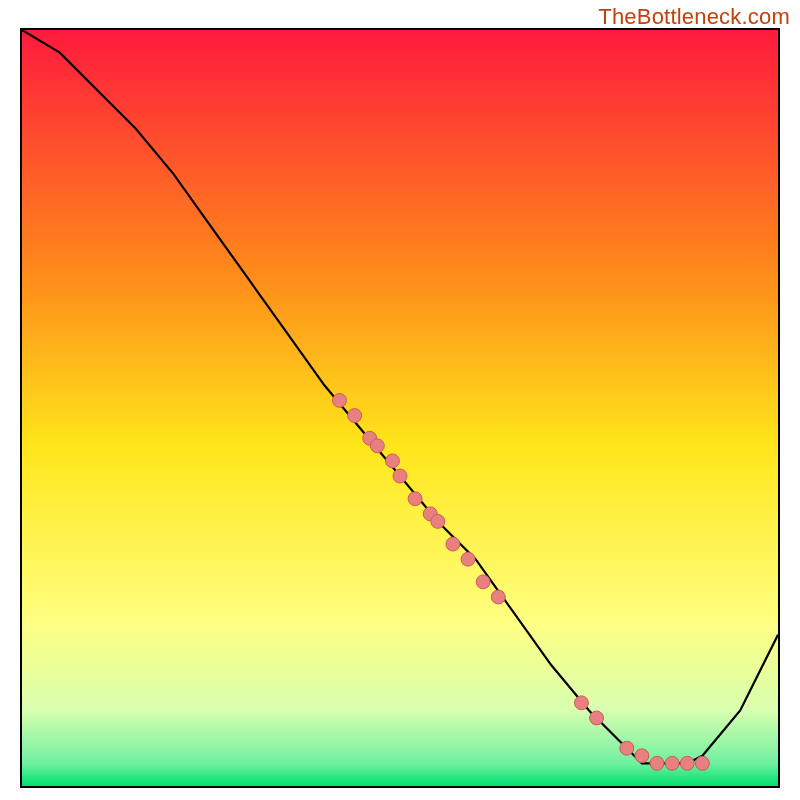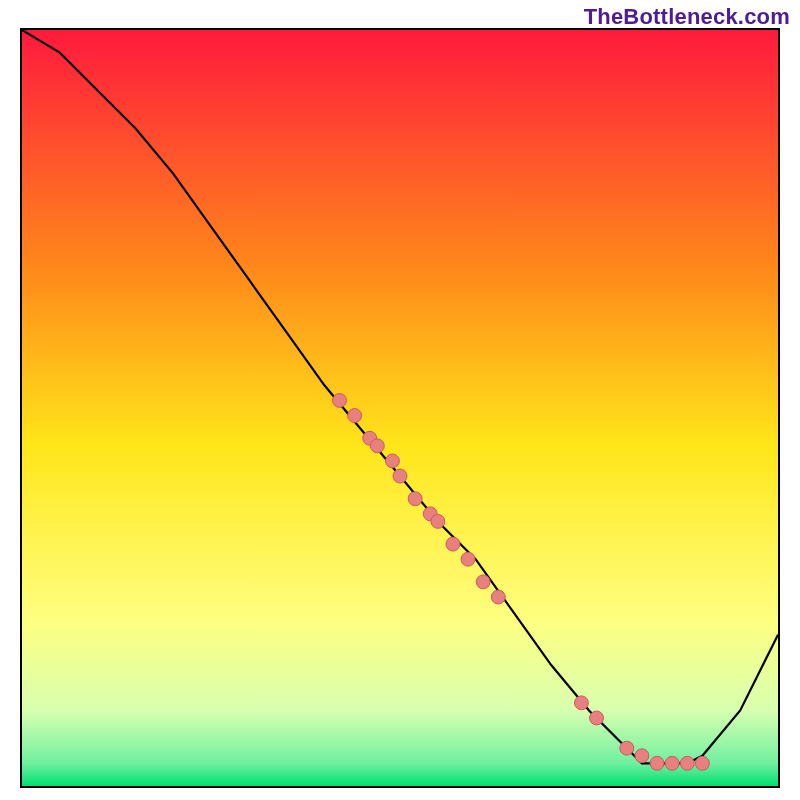--- a/index.html
+++ b/index.html
@@ -13,22 +13,22 @@
   .stage {
     position: relative;
     width: 800px;
     height: 800px;
   }
   .watermark {
     position: absolute;
     top: 4px;
     right: 10px;
     font-size: 22px;
-    font-weight: 700;
-    color: #4c1d95;
+    font-weight: 400;
+    color: #c2410c;
     letter-spacing: 0.2px;
   }
   .plot-frame {
     position: absolute;
     left: 20px;
     top: 28px;
     width: 760px;
     height: 760px;
     border: 2.5px solid #000;
     box-sizing: border-box;

